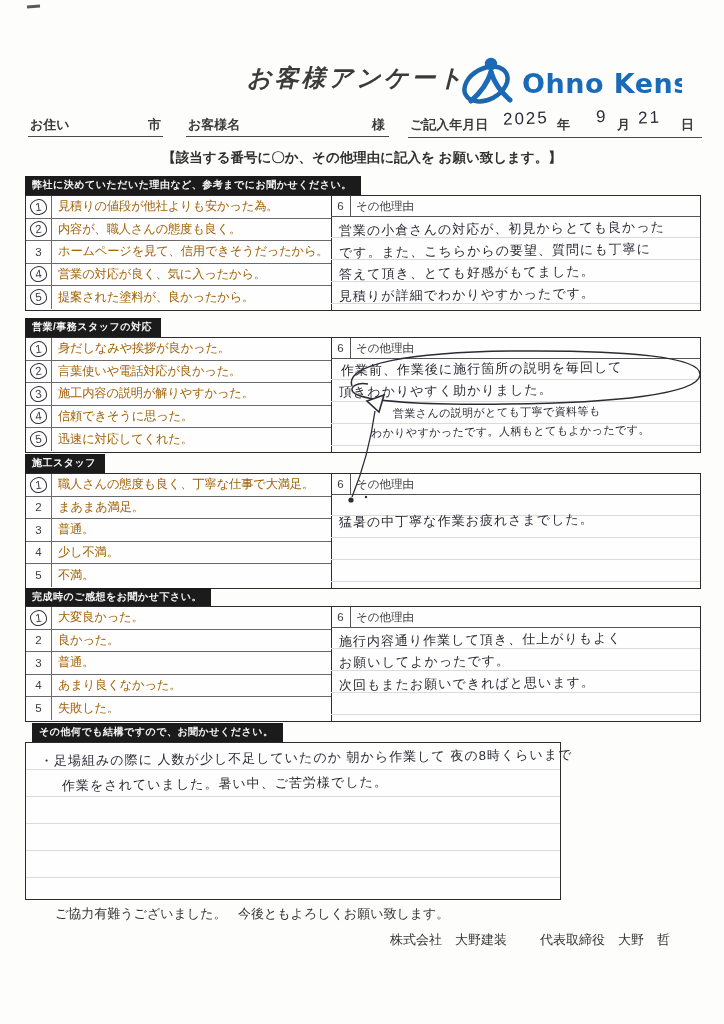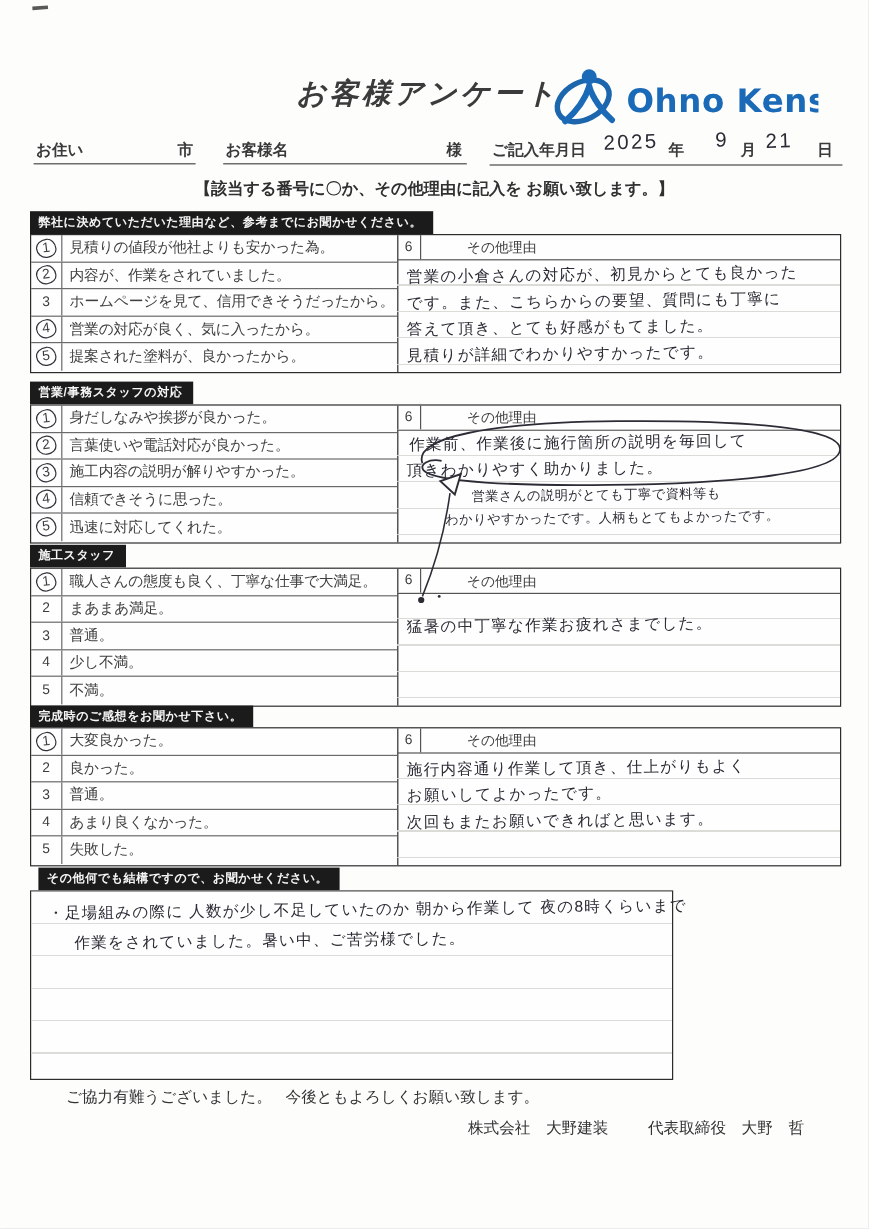--- a/index.html
+++ b/index.html
@@ -16,26 +16,26 @@
   .tbl{position:absolute;width:676px;border:1.8px solid #2c2c2c;background:#fefefe;box-sizing:border-box;}
   .leftcol{position:absolute;left:0;top:0;bottom:0;width:305px;border-right:1.4px solid #2c2c2c;}
   .row{height:22.55px;display:flex;align-items:center;border-bottom:1px solid #6a6a6a;box-sizing:border-box;}
   .row:last-child{border-bottom:none;}
   .numcell{width:25px;align-self:stretch;display:flex;align-items:center;justify-content:center;
            border-right:1px solid #6a6a6a;flex:none;}
   .num{display:inline-flex;align-items:center;justify-content:center;width:17px;height:16px;
        font-size:11.5px;color:#3d3d3d;box-sizing:border-box;}
   .num.circled{border:1.6px solid #31313b;border-radius:58% 46% 52% 50% / 48% 58% 44% 56%;
        transform:rotate(-7deg);}
-  .opt{font-size:12.3px;color:#404040;padding-left:6px;letter-spacing:-0.2px;}
+  .opt{font-size:12.3px;color:#a16207;padding-left:6px;letter-spacing:-0.2px;}
   .otherbox{position:absolute;left:305px;top:0;right:0;bottom:0;}
   .otherhead{height:20px;display:flex;align-items:stretch;border-bottom:1px solid #555;
              font-size:11.5px;color:#3d3d3d;}
   .sixcell{width:19px;display:flex;align-items:center;justify-content:center;border-right:1px solid #555;}
-  .otherlabel{display:flex;align-items:center;padding-left:5px;margin-left:33px;}
+  .otherlabel{display:flex;align-items:center;padding-left:5px;}
   .ruled{position:absolute;left:0;right:0;top:20px;bottom:0;
          background:repeating-linear-gradient(to bottom,transparent 0 21px,#dbdbd8 21px 22px);}
   .hand{position:absolute;font-size:13px;color:#2b2b35;letter-spacing:1px;white-space:nowrap;
         transform:rotate(-0.7deg);font-weight:500;}
   .hand.small{font-size:11px;letter-spacing:.4px;}
   .hand.date{font-size:17px;letter-spacing:2px;transform:rotate(-2deg);}
   .freebox{position:absolute;left:25px;width:536px;border:1.8px solid #2c2c2c;background:#fefefe;
            box-sizing:border-box;}
   .freeruled{position:absolute;left:0;right:0;top:0;bottom:0;
          background:repeating-linear-gradient(to bottom,transparent 0 26px,#dbdbd8 26px 27px);}
@@ -88,21 +88,21 @@
       <div class="row">
           <span class="numcell">
             <span class="num circled">1</span>
           </span>
           <span class="opt">見積りの値段が他社よりも安かった為。</span>
         </div>
       <div class="row">
           <span class="numcell">
             <span class="num circled">2</span>
           </span>
-          <span class="opt">内容が、作業をされていました。</span>
+          <span class="opt">内容が、職人さんの態度も良く。</span>
         </div>
       <div class="row">
           <span class="numcell">
             <span class="num">3</span>
           </span>
           <span class="opt">ホームページを見て、信用できそうだったから。</span>
         </div>
       <div class="row">
           <span class="numcell">
             <span class="num circled">4</span>

